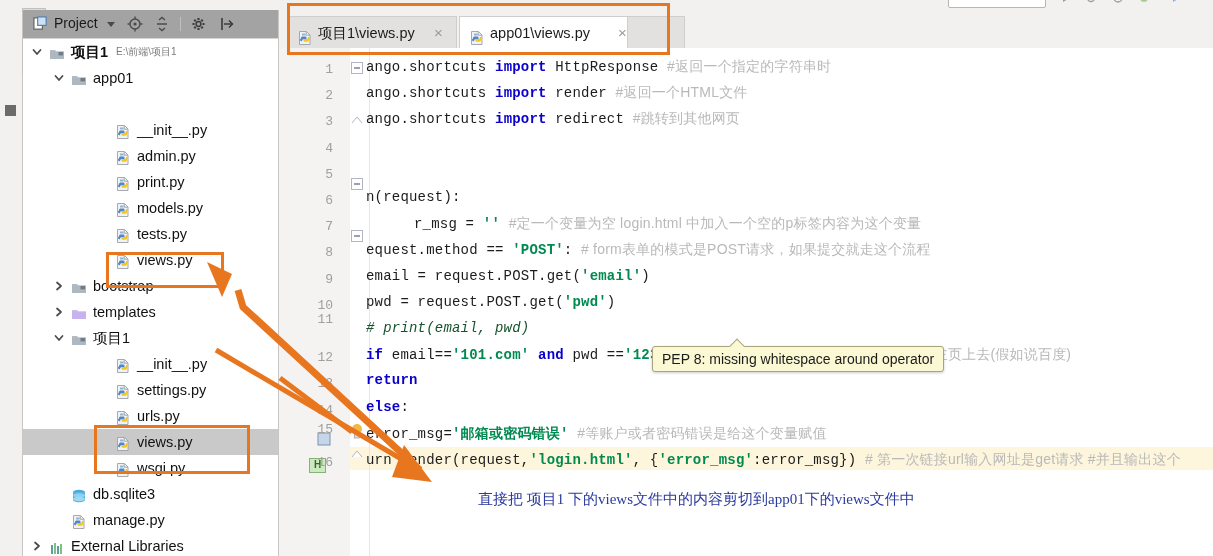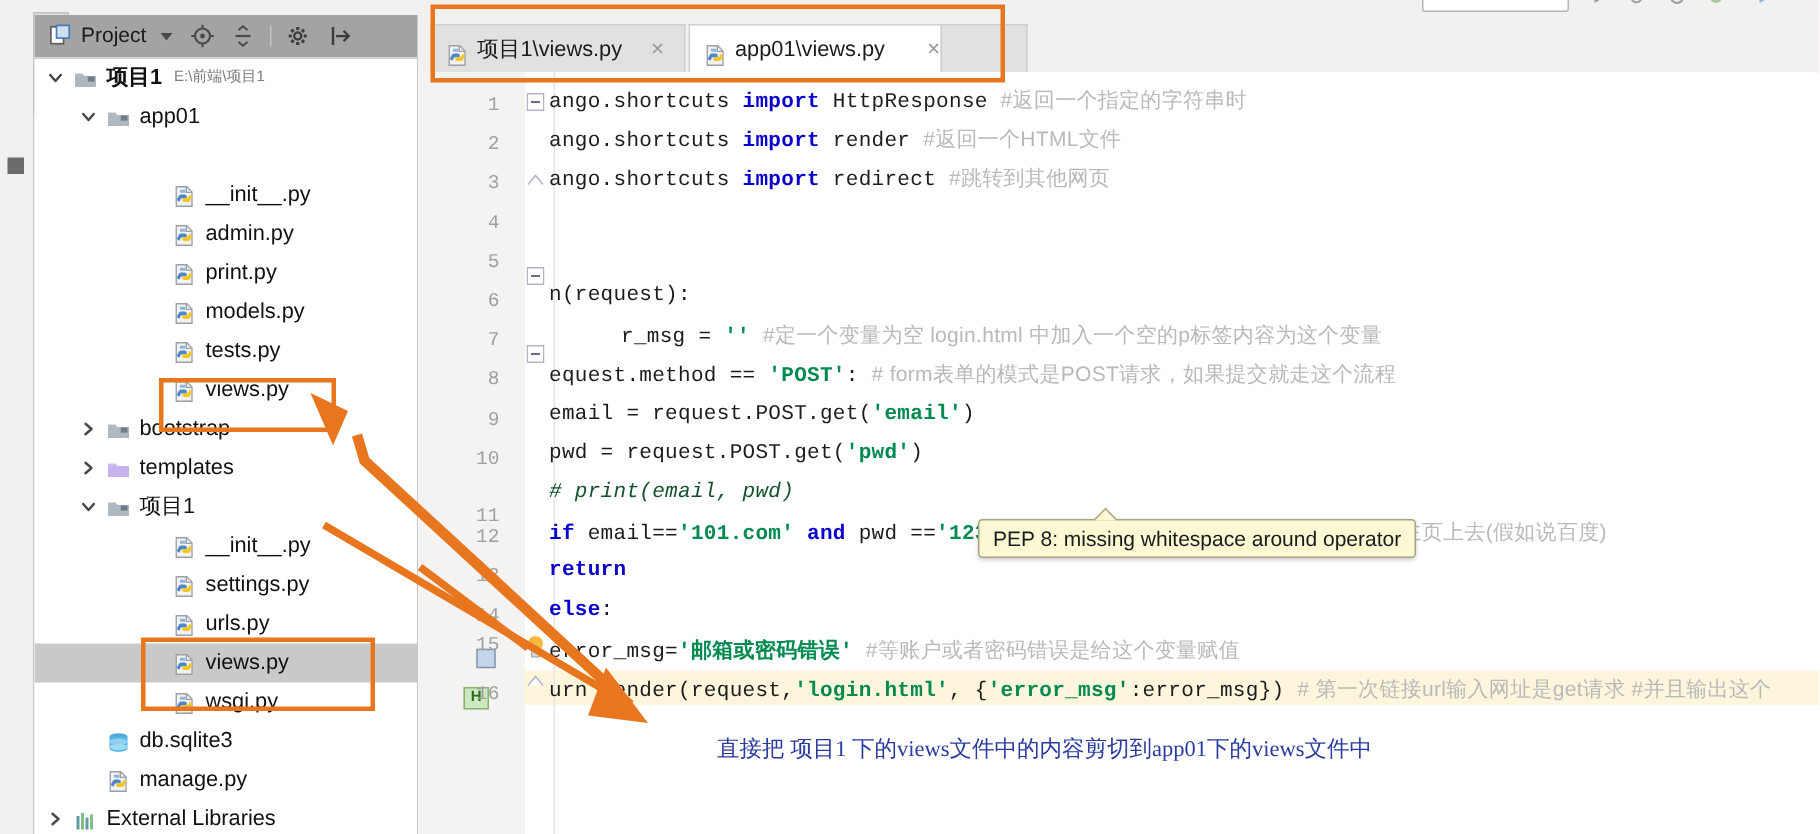--- a/index.html
+++ b/index.html
@@ -487,21 +487,21 @@
           <div class="gut-line" style="top: 14px;">1</div>
           <div class="gut-line" style="top: 40.2px;">2</div>
           <div class="gut-line" style="top: 66.4px;">3</div>
           <div class="gut-line" style="top: 92.6px;">4</div>
           <div class="gut-line" style="top: 118.8px;">5</div>
           <div class="gut-line" style="top: 145px;">6</div>
           <div class="gut-line" style="top: 171.2px;">7</div>
           <div class="gut-line" style="top: 197.4px;">8</div>
           <div class="gut-line" style="top: 223.6px;">9</div>
           <div class="gut-line" style="top: 249.8px;">10</div>
-          <div class="gut-line" style="top: 288px;">11</div>
+          <div class="gut-line" style="top: 264px;">11</div>
           <div class="gut-line" style="top: 302.2px;">12</div>
           <div class="gut-line" style="top: 328.4px;">13</div>
           <div class="gut-line" style="top: 354.6px;">14</div>
           <div class="gut-line" style="top: 374px; font-family: Liberation Mono, monospace;">15</div>
           <div class="gut-line" style="top: 407px;">16</div>
         </div>
 
       <div class="tip" style="left:373px;top:298px;">
         <span>PEP 8: missing whitespace around operator</span>
       </div>

